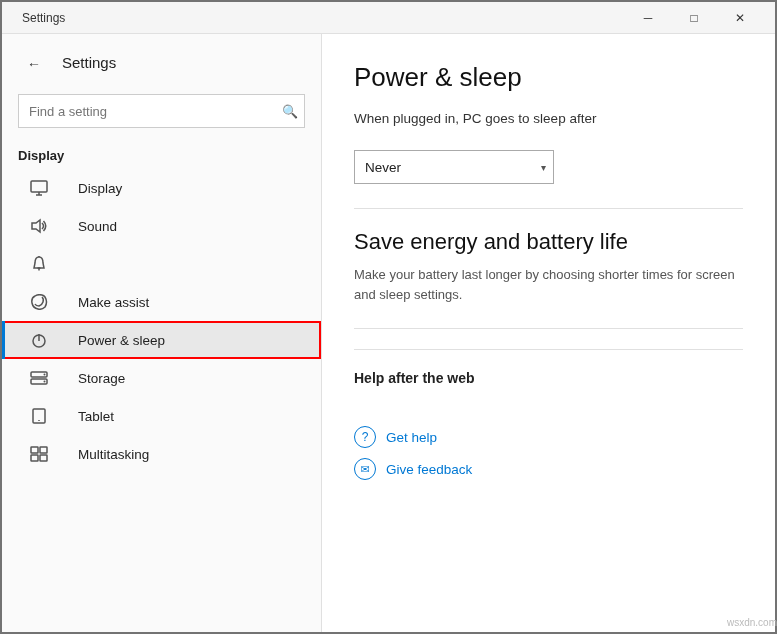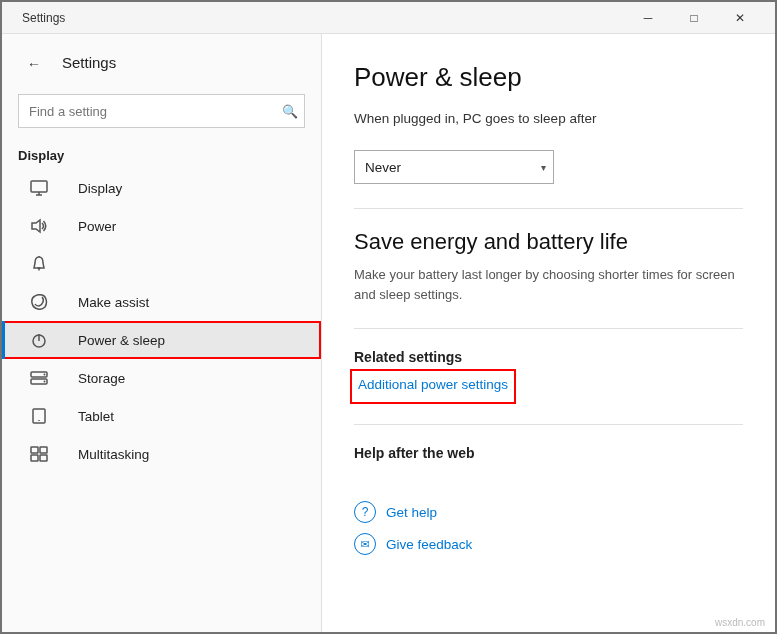--- a/index.html
+++ b/index.html
@@ -257,21 +257,21 @@
       border: 1.5px solid #0078d4;
       display: flex;
       align-items: center;
       justify-content: center;
       font-size: 12px;
       flex-shrink: 0;
     }
     .watermark {
       position: fixed;
       bottom: 6px;
-      right: 12px;
+      right: 0;
       font-size: 10px;
       color: #bbb;
     }
   </style>
 </head>
 <body>
 
 <div class="window">
 
   <div class="titlebar">
@@ -309,21 +309,21 @@
         <span>Display</span>
       </div>
       <div class="nav-item">
         <span class="nav-icon">
           <svg width="18" height="16" viewBox="0 0 18 16">
               <polygon points="2,5 6,5 10,2 10,14 6,11 2,11" fill="none" stroke="#555" stroke-width="1.5"></polygon>
               <path d="M12 5 Q15 8 12 11" fill="none" stroke="#555" stroke-width="1.5"></path>
               <path d="M13.5 3 Q18 8 13.5 13" fill="none" stroke="#555" stroke-width="1.5"></path>
             </svg>
         </span>
-        <span>Power</span>
+        <span>Sound</span>
       </div>
       <div class="nav-item">
         <span class="nav-icon">
           <svg width="18" height="16" viewBox="0 0 18 16">
               <path d="M9 1 Q13 1 13 7 L14 12 H4 L5 7 Q5 1 9 1Z" fill="none" stroke="#555" stroke-width="1.5"></path>
               <line x1="7.5" y1="12" x2="10.5" y2="12" stroke="#555" stroke-width="1.5"></line>
               <line x1="9" y1="12" x2="9" y2="14.5" stroke="#555" stroke-width="1.5"></line>
               <line x1="9" y1="1" x2="9" y2="0" stroke="#555" stroke-width="1.5"></line>
             </svg>
         </span>
@@ -401,26 +401,20 @@
 
       <div class="divider"></div>
 
       <div class="setting-section">
         <h2 class="section-heading">Save energy and battery life</h2>
         <p class="section-desc">Make your battery last longer by choosing shorter times for screen and sleep settings.</p>
       </div>
 
       <div class="divider"></div>
 
-      <div class="setting-section">
-        <div class="related-settings-heading">Related settings</div>
-        <span class="link-highlighted">
-          <a class="link-item">Additional power settings</a>
-        </span>
-      </div>
 
       <div class="divider"></div>
 
       <div class="setting-section">
         <div class="help-heading">Help after the web</div>
         <br>
         <div style="height:12px"></div>
         <div class="help-link">
           <div class="help-icon">?</div>
           <span>Get help</span>

